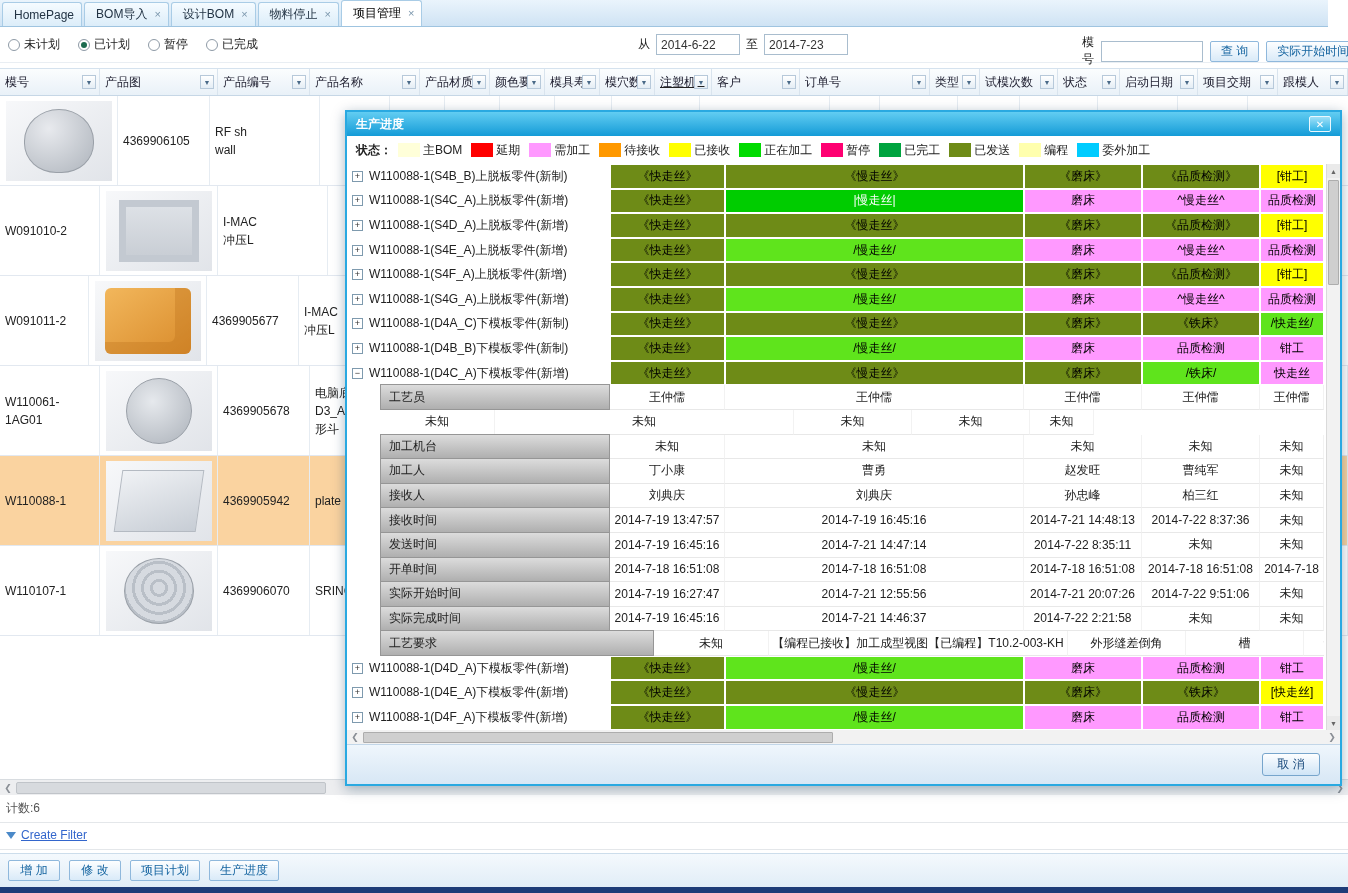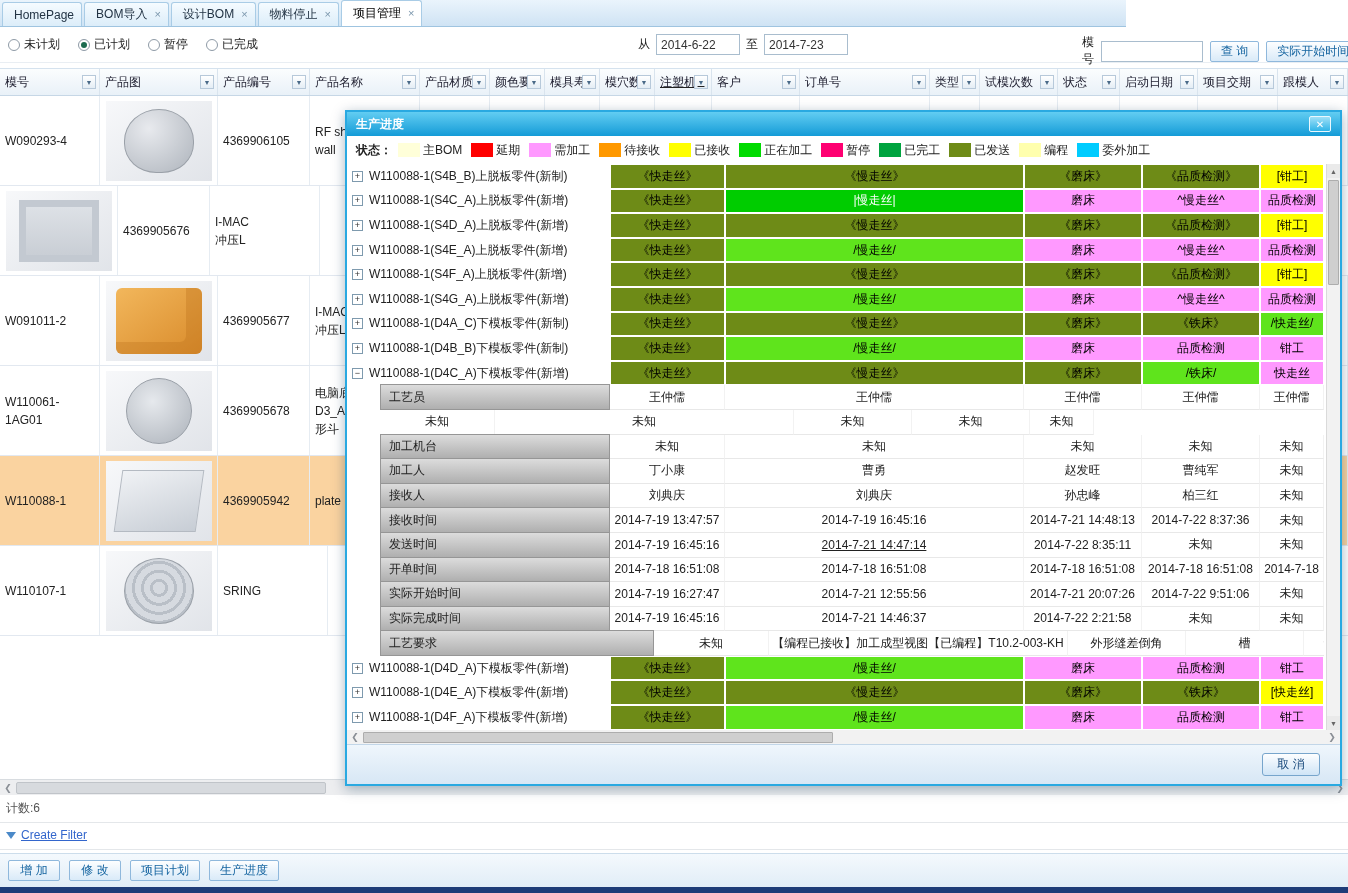--- a/index.html
+++ b/index.html
@@ -1,20 +1,20 @@
 <!DOCTYPE html>
 <html><head>
 <meta charset="utf-8">
 <style>
   * { margin:0; padding:0; box-sizing:border-box; }
   html,body { width:1348px; height:893px; overflow:hidden; background:#fff; position:relative;
     font-family:"Liberation Sans","DejaVu Sans",sans-serif; font-size:12px; color:#222; }
 
   
-  .tabbar { position:absolute; left:0; top:0; width:1126px; height:27px;
+  .tabbar { position:absolute; left:0; top:0; width:1328px; height:27px;
     background:linear-gradient(#EAF4FC,#CFE3F4); border-bottom:1px solid #9FC4E0;
     display:flex; align-items:flex-end; padding-left:2px; }
   .tab { height:24px; display:flex; align-items:center; padding:0 7px 0 11px; margin-right:2px;
     background:linear-gradient(#F5FBFF,#DCEDF9); border:1px solid #A9CCE6; border-bottom:none;
     border-radius:3px 3px 0 0; color:#234; white-space:nowrap; }
   .tab.active { background:#fff; height:26px; color:#000; }
   .tab-close { margin-left:7px; color:#7A96AC; font-size:11px; line-height:1; }
 
   
   .filterbar { position:absolute; left:0; top:27px; width:1348px; height:36px; background:#fff;
@@ -252,60 +252,59 @@
       <span class="lbl">项目交期</span>
       <span class="fbtn">▼</span>
     </div>
     <div class="hcell" style="width: 70px;">
       <span class="lbl">跟模人</span>
       <span class="fbtn">▼</span>
     </div>
   </div>
 <div class="gridbody">
     <div class="trow" style="top: 96px;">
-      <div class="tcell" style="width: 100px;">W090293-4</div>
       <div class="tcell cell-img" style="width: 118px;"><div class="pimg v-cylinder"><div class="shape"></div></div></div>
       <div class="tcell" style="width: 92px;">4369906105</div>
       <div class="tcell" style="width: 110px;">RF sh
 wall</div>
       <div class="tcell" style="width: 70px;"></div>
       <div class="tcell" style="width: 55px;"></div>
       <div class="tcell" style="width: 55px;"></div>
       <div class="tcell" style="width: 55px;"></div>
       <div class="tcell" style="width: 57px;"></div>
       <div class="tcell" style="width: 88px;"></div>
       <div class="tcell" style="width: 130px;"></div>
       <div class="tcell" style="width: 50px;"></div>
       <div class="tcell" style="width: 78px;"></div>
       <div class="tcell" style="width: 62px;"></div>
       <div class="tcell" style="width: 78px;"></div>
       <div class="tcell" style="width: 80px;"></div>
       <div class="tcell" style="width: 70px;"></div>
     </div>
     <div class="trow" style="top: 186px;">
+      <div class="tcell" style="width: 100px;">W091010-2</div>
       <div class="tcell cell-img" style="width: 118px;"><div class="pimg v-frame"><div class="shape"></div></div></div>
-      <div class="tcell" style="width: 92px;">4369905676</div>
       <div class="tcell" style="width: 110px;">I-MAC
 冲压L</div>
       <div class="tcell" style="width: 70px;"></div>
       <div class="tcell" style="width: 55px;"></div>
       <div class="tcell" style="width: 55px;"></div>
       <div class="tcell" style="width: 55px;"></div>
       <div class="tcell" style="width: 57px;"></div>
       <div class="tcell" style="width: 88px;"></div>
       <div class="tcell" style="width: 130px;"></div>
       <div class="tcell" style="width: 50px;"></div>
       <div class="tcell" style="width: 78px;"></div>
       <div class="tcell" style="width: 62px;"></div>
       <div class="tcell" style="width: 78px;"></div>
       <div class="tcell" style="width: 80px;"></div>
       <div class="tcell" style="width: 70px;"></div>
     </div>
     <div class="trow" style="top: 276px;">
-      <div class="tcell" style="width: 100px;">W091011-2</div>
+      <div class="tcell" style="width: 89px;">W091011-2</div>
       <div class="tcell cell-img" style="width: 118px;"><div class="pimg v-orange"><div class="shape"></div></div></div>
       <div class="tcell" style="width: 92px;">4369905677</div>
       <div class="tcell" style="width: 110px;">I-MAC
 冲压L</div>
       <div class="tcell" style="width: 70px;"></div>
       <div class="tcell" style="width: 55px;"></div>
       <div class="tcell" style="width: 55px;"></div>
       <div class="tcell" style="width: 55px;"></div>
       <div class="tcell" style="width: 57px;"></div>
       <div class="tcell" style="width: 88px;"></div>
@@ -354,20 +353,21 @@
       <div class="tcell" style="width: 50px;"></div>
       <div class="tcell" style="width: 78px;"></div>
       <div class="tcell" style="width: 62px;"></div>
       <div class="tcell" style="width: 78px;"></div>
       <div class="tcell" style="width: 80px;"></div>
       <div class="tcell" style="width: 70px;"></div>
     </div>
     <div class="trow" style="top: 546px;">
       <div class="tcell" style="width: 100px;">W110107-1</div>
       <div class="tcell cell-img" style="width: 118px;"><div class="pimg v-cup"><div class="shape"></div></div></div>
+      <div class="tcell" style="width: 92px;">4369906070</div>
       <div class="tcell" style="width: 110px;">SRING</div>
       <div class="tcell" style="width: 70px;"></div>
       <div class="tcell" style="width: 55px;"></div>
       <div class="tcell" style="width: 55px;"></div>
       <div class="tcell" style="width: 55px;"></div>
       <div class="tcell" style="width: 57px;"></div>
       <div class="tcell" style="width: 88px;"></div>
       <div class="tcell" style="width: 130px;"></div>
       <div class="tcell" style="width: 50px;"></div>
       <div class="tcell" style="width: 78px;"></div>
@@ -691,21 +691,21 @@
         <div class="dt-val" style="width: 115px; text-align: right;">2014-7-19 13:47:57</div>
         <div class="dt-val" style="width: 299px;">2014-7-19 16:45:16</div>
         <div class="dt-val" style="width: 118px;">2014-7-21 14:48:13</div>
         <div class="dt-val" style="width: 118px;">2014-7-22 8:37:36</div>
         <div class="dt-val" style="width: 64px;">未知</div>
       </div>
       <div class="dt-row">
         <div class="dt-indent" style="width: 33px;"></div>
         <div class="dt-label" style="width: 230px;">发送时间</div>
         <div class="dt-val" style="width: 115px;">2014-7-19 16:45:16</div>
-        <div class="dt-val" style="width: 299px; text-decoration: underline;">2014-7-21 14:47:14</div>
+        <div class="dt-val" style="width: 299px;">2014-7-21 14:47:14</div>
         <div class="dt-val" style="width: 118px;">2014-7-22 8:35:11</div>
         <div class="dt-val" style="width: 118px;">未知</div>
         <div class="dt-val" style="width: 64px;">未知</div>
       </div>
       <div class="dt-row">
         <div class="dt-indent" style="width: 33px;"></div>
         <div class="dt-label" style="width: 230px;">开单时间</div>
         <div class="dt-val" style="width: 115px;">2014-7-18 16:51:08</div>
         <div class="dt-val" style="width: 299px;">2014-7-18 16:51:08</div>
         <div class="dt-val" style="width: 118px;">2014-7-18 16:51:08</div>

